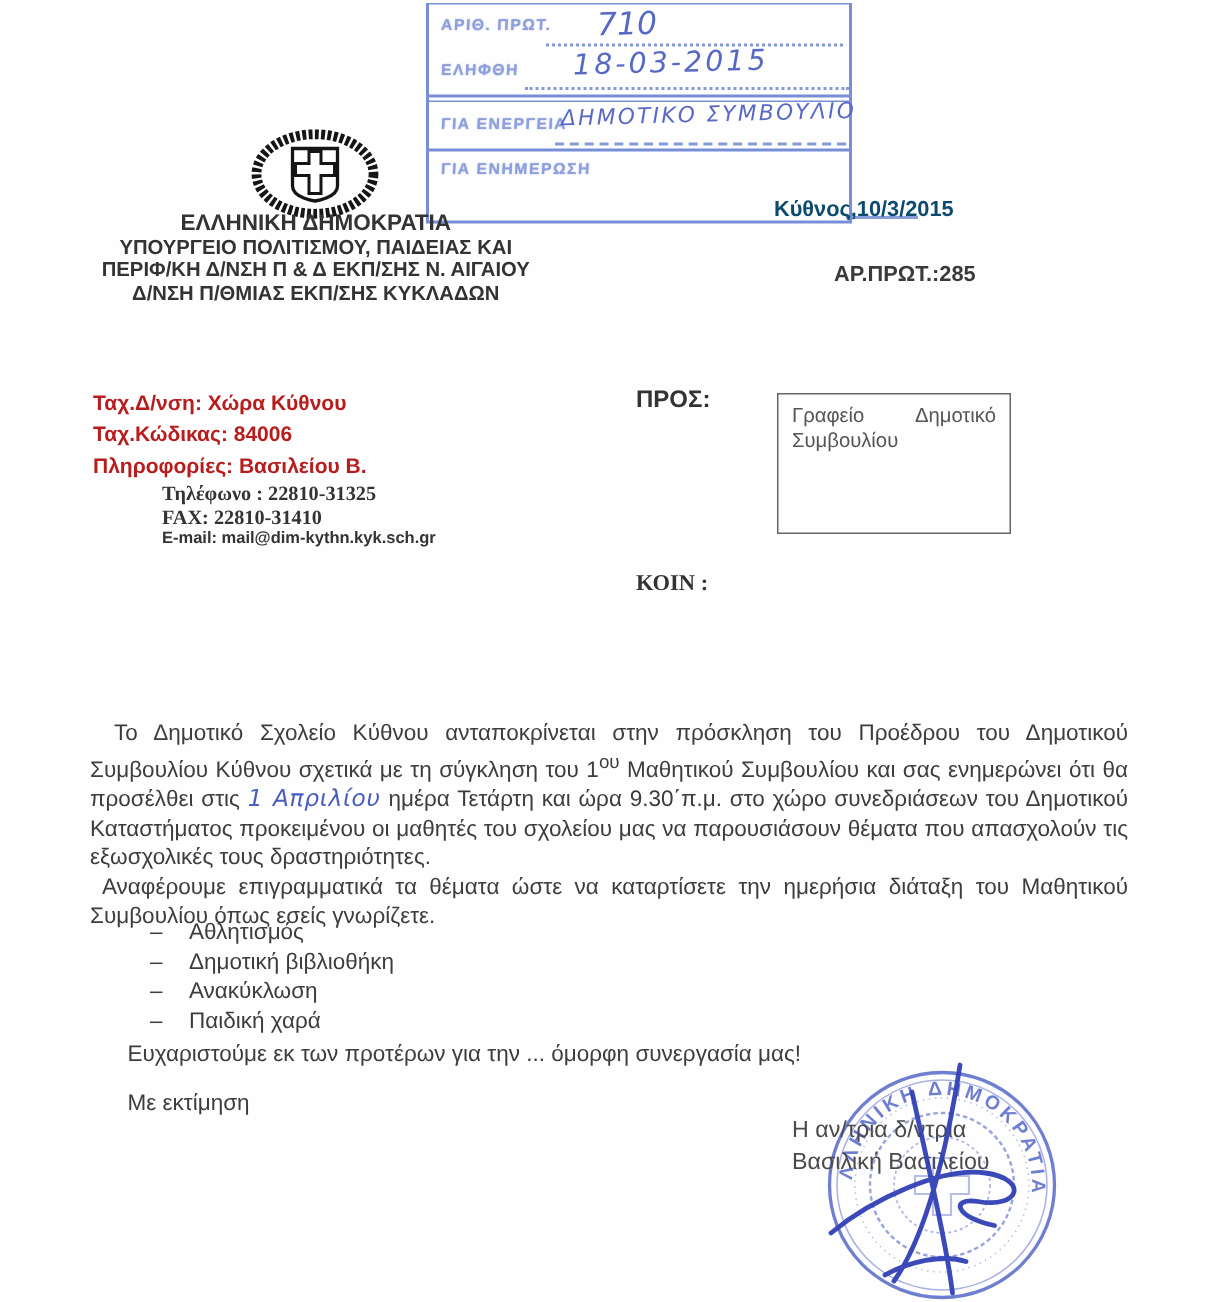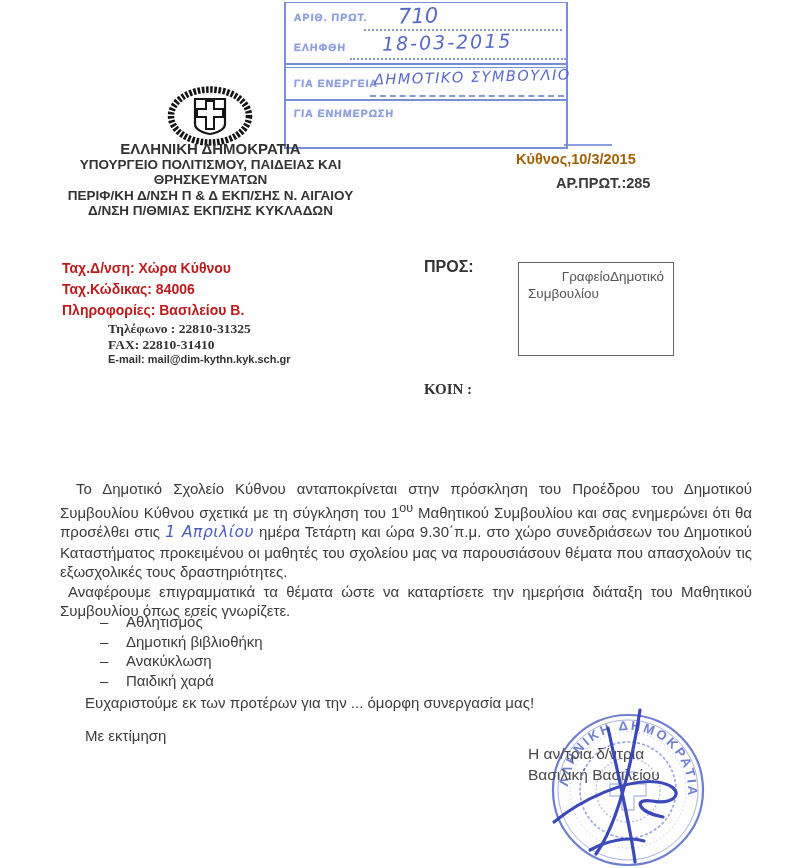--- a/index.html
+++ b/index.html
@@ -32,38 +32,38 @@
   }
   .rx-ext-line{position:absolute;border-top:2px solid #6d85d4;opacity:.8;}
   
   .emblem{position:absolute;left:162px;top:86px;}
   .hdr{
     position:absolute;left:38px;top:141px;width:345px;
     text-align:center;font-weight:bold;color:#333;
     font-size:13.5px;line-height:15.6px;
   }
   .hdr .l0{font-size:15px;}
-  .place-date{position:absolute;left:516px;top:151px;font-size:14.5px;font-weight:bold;color:#a16207;}
+  .place-date{position:absolute;left:516px;top:132px;font-size:14.5px;font-weight:bold;color:#0c4a6e;}
   .protocol{position:absolute;left:556px;top:175px;font-size:14.5px;font-weight:bold;color:#3a3a3a;}
   
   .contact{position:absolute;left:62px;top:258px;}
   .contact .big{font-size:14px;font-weight:bold;line-height:21px;color:#b91c1c;}
   .contact .small{
     font-family:"Liberation Serif",serif;font-weight:bold;
     font-size:13.5px;line-height:15.5px;color:#333;margin-left:46px;
   }
   .contact .small.sans{font-family:Liberation Sans, sans-serif;font-size:11px;}
   
   .pros-label{position:absolute;left:424px;top:258px;font-size:16px;font-weight:bold;color:#333;}
   .pros-box{
     position:absolute;left:518px;top:262px;width:156px;height:94px;
     border:1.5px solid #666;padding:5px 9px;box-sizing:border-box;
     font-size:13.5px;color:#555;line-height:17px;
   }
-  .pros-box .jrow{display:flex;justify-content:flex-end;}
+  .pros-box .jrow{display:flex;justify-content:space-between;}
   .koin-label{
     position:absolute;left:424px;top:381px;
     font-family:"Liberation Serif",serif;font-size:15px;font-weight:bold;color:#333;
   }
   
   .subject{position:absolute;left:96px;top:428px;font-size:16px;font-weight:bold;color:#333;}
   .subject .stext{font-family:"Liberation Serif",serif;}
   
   .body-text{
     position:absolute;left:60px;top:479px;width:692px;
@@ -120,21 +120,20 @@
       <ellipse cx="48" cy="30" rx="39" ry="26.5" fill="none" stroke="#151515" stroke-width="6.5" stroke-dasharray="2.6 1.6"></ellipse>
       <ellipse cx="48" cy="30" rx="33" ry="21" fill="#ffffff" stroke="none"></ellipse>
       <path d="M 33,13 h 30 v 25 c 0,8 -15,10 -15,10 c 0,0 -15,-2 -15,-10 z" fill="#ffffff" stroke="#151515" stroke-width="2.2"></path>
       <path d="M 44,15 h 8 v 8 h 9 v 8 h -9 v 12 h -8 V 31 h -9 v -8 h 9 z" fill="#ffffff" stroke="#151515" stroke-width="2"></path>
     </svg>
   </div>
 
   <div class="hdr">
     <div class="l0">ΕΛΛΗΝΙΚΗ ΔΗΜΟΚΡΑΤΙΑ</div>
     <div>ΥΠΟΥΡΓΕΙΟ ΠΟΛΙΤΙΣΜΟΥ, ΠΑΙΔΕΙΑΣ ΚΑΙ</div>
-    <div>ΘΡΗΣΚΕΥΜΑΤΩΝ</div>
     <div>ΠΕΡΙΦ/ΚΗ Δ/ΝΣΗ Π &amp; Δ ΕΚΠ/ΣΗΣ Ν. ΑΙΓΑΙΟΥ</div>
     <div>Δ/ΝΣΗ Π/ΘΜΙΑΣ ΕΚΠ/ΣΗΣ ΚΥΚΛΑΔΩΝ</div>
   </div>
 
   <div class="place-date">Κύθνος,10/3/2015</div>
   <div class="protocol">ΑΡ.ΠΡΩΤ.:285</div>
 
   <div class="contact">
     <div class="big">Ταχ.Δ/νση: Χώρα Κύθνου</div>
     <div class="big">Ταχ.Κώδικας: 84006</div>

